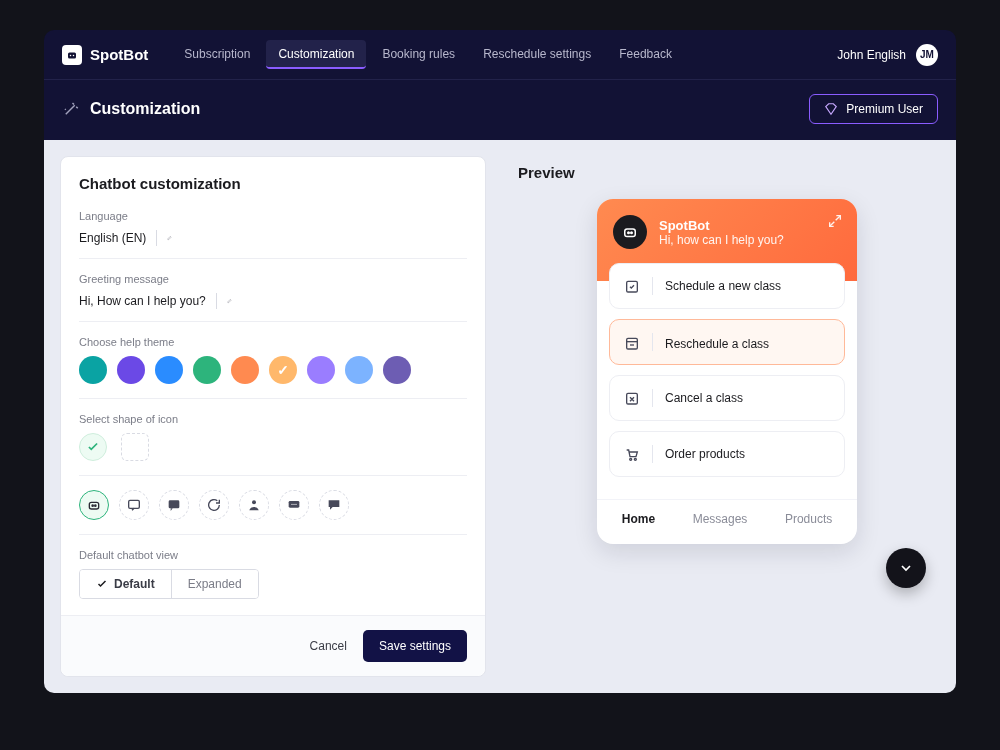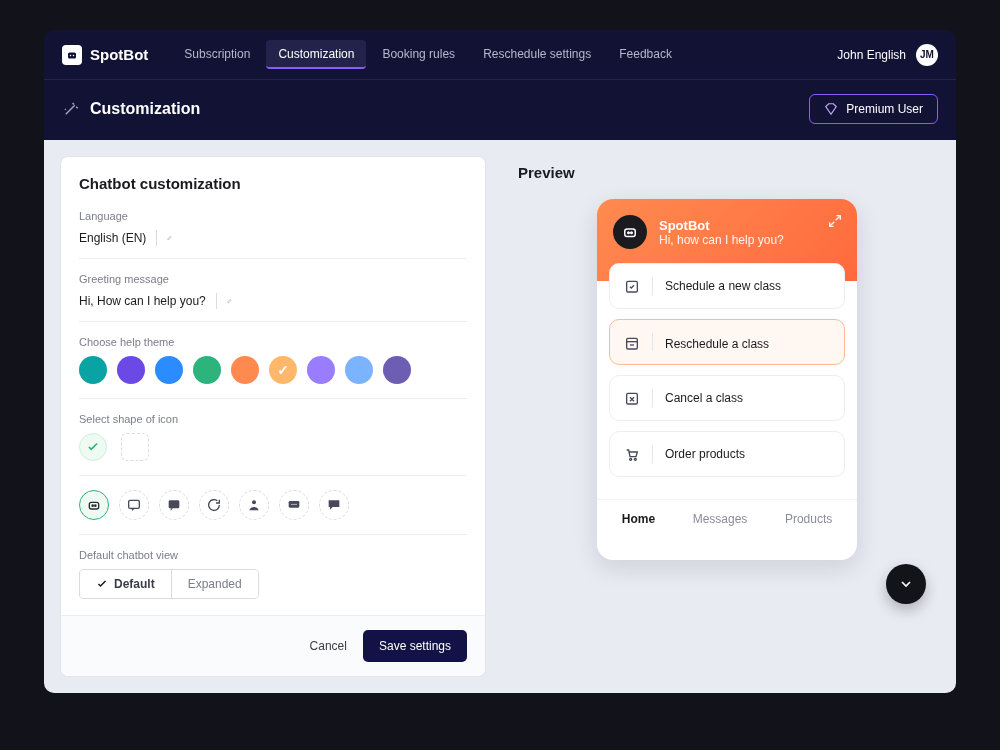--- a/index.html
+++ b/index.html
@@ -64,21 +64,21 @@
 .widget-title { font-weight:600; font-size:13px; }
 .widget-sub { opacity:0.92; font-size:12px; }
 .expand-icon { position:absolute; right:14px; top:14px; color:#fff; opacity:0.9; }
 
 .widget-body { padding:0 12px 12px; margin-top:-18px; position:relative; }
 .wcard { background:#fff; border:1px solid #edeef3; border-radius:10px; padding:13px 14px; display:flex; align-items:center; gap:12px; font-size:12px; color:#1b1b1f; margin-bottom:10px; cursor:pointer; }
 .wcard.hi { border:1px solid #ffb999; background:#fff7f2;align-items:flex-end; }
 .wcard .sep { width:1px; height:18px; background:#e4e6ee; }
 .wcard svg { width:16px; height:16px; color:#47495a; flex-shrink:0; }
 
-.widget-tabs { display:flex; justify-content:space-around; padding:12px 6px 34px; border-top:1px solid #f2f3f8; }
+.widget-tabs { display:flex; justify-content:space-around; padding:12px 6px 18px; border-top:1px solid #f2f3f8; }
 .wtab { font-size:12px; color:#8a8c98; cursor:pointer; }
 .wtab.active { color:#1b1b1f; font-weight:700; }
 
 .widget-fab { width:40px; height:40px; border-radius:50%; background:#13131a; color:#fff; display:flex; align-items:center; justify-content:center; box-shadow:0 6px 14px rgba(0,0,0,0.25); position:absolute; right:-70px; bottom:-22px; cursor:pointer; }
 
 svg { display:block; }
 </style>
 </head>
 <body>
 

